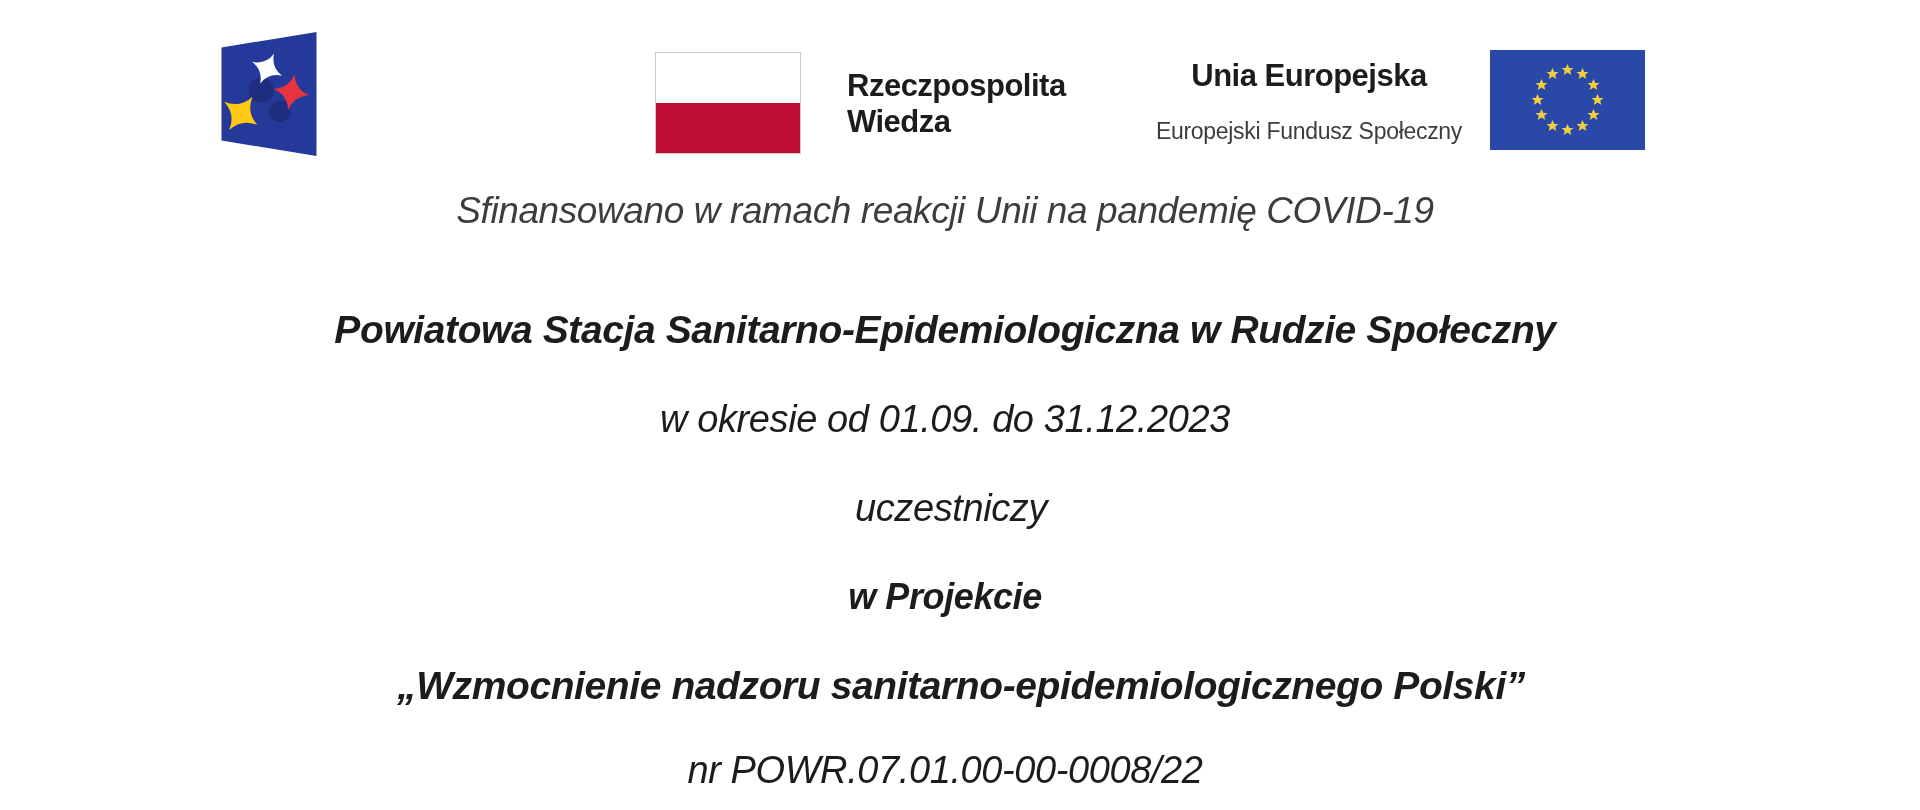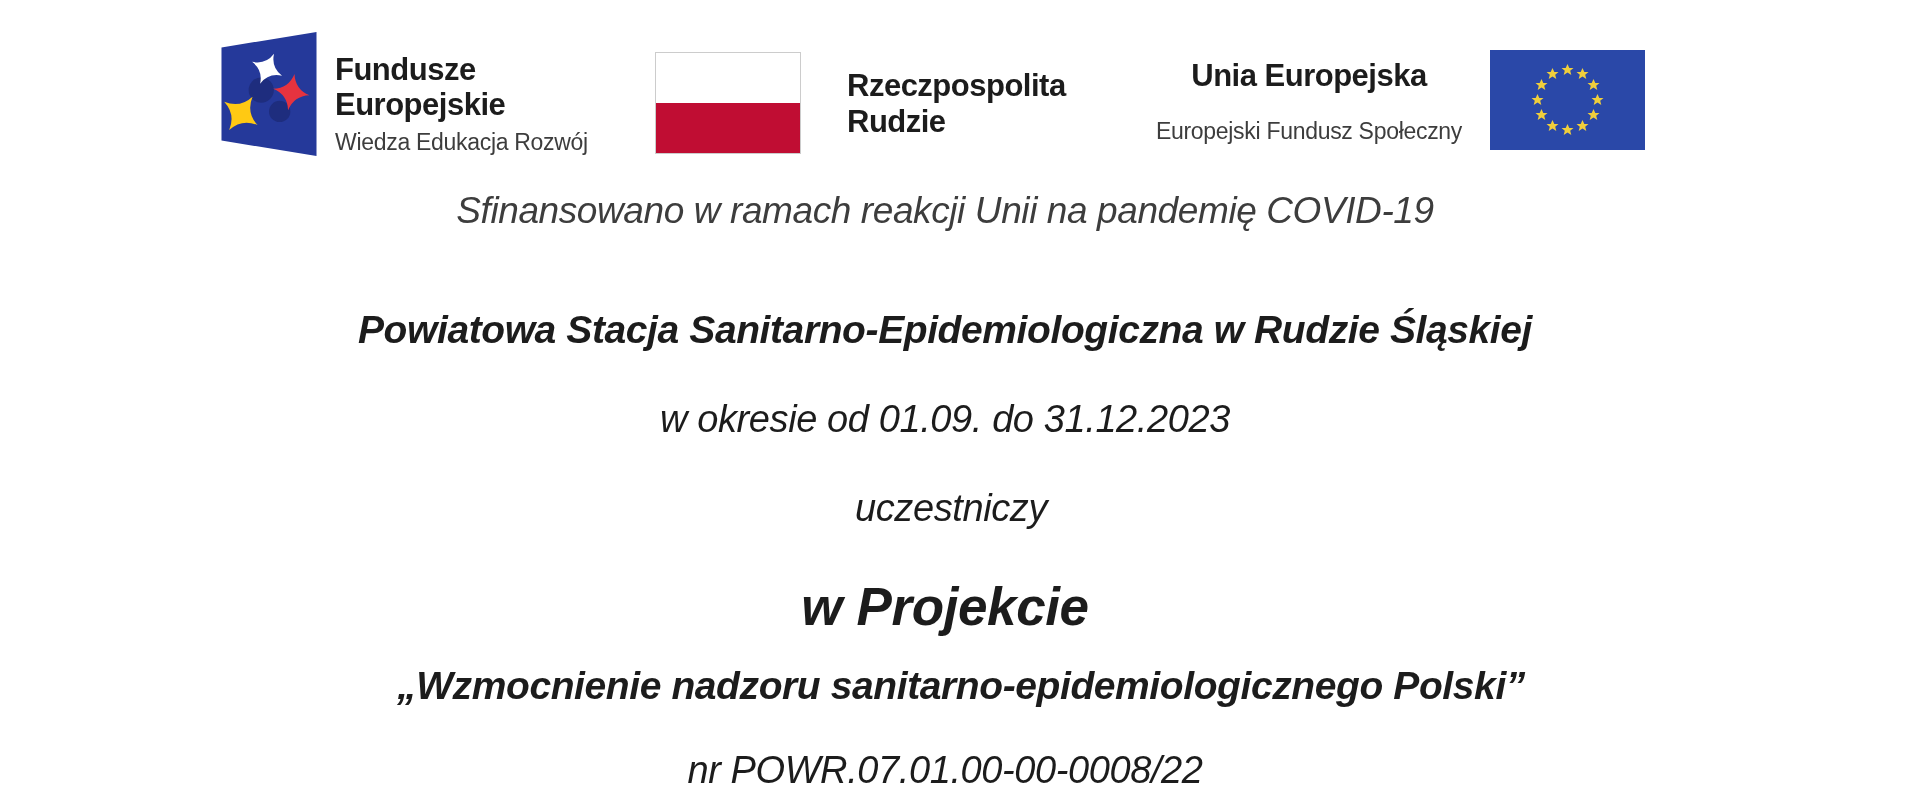--- a/index.html
+++ b/index.html
@@ -61,58 +61,51 @@
   .doc-line {
     position: absolute; left: 0; right: 30px;
     text-align: center; white-space: nowrap;
     letter-spacing: -0.4px;
     font-style: italic;
   }
   .funding-note   { top: 190px; font-size: 37px; color: var(--subtext, #3d3d3d); }
   .organization   { top: 308px; font-size: 39px; font-weight: bold; }
   .period         { top: 398px; font-size: 38px; }
   .participates   { top: 487px; font-size: 38px; padding-left: 12px; }
-  .in-project     { top: 576px; font-size: 53px; font-weight: bold; text-align: center; }
+  .in-project     { top: 576px; font-size: 36px; font-weight: bold; text-align: center; }
   .project-title  { top: 664px; font-size: 39px; font-weight: bold; margin-left: 32px; }
   .project-number { top: 749px; font-size: 38px; }
 </style>
 </head>
 <body>
 
 <div class="page">
 
   <div class="logo-group fe-group">
     <svg class="fe-flag" viewBox="0 0 104 132">
       <defs>
         <path id="sparkle" d="M0,-1 Q0.18,-0.18 1,0 Q0.18,0.18 0,1 Q-0.18,0.18 -1,0 Q-0.18,-0.18 0,-1 Z"></path>
       </defs>
       <polygon points="3,18 101,2 101,130 3,114" fill="var(--fe-blue,#25399a)"></polygon>
       <circle cx="44" cy="62" r="13" fill="var(--fe-swoosh,#1e2d7e)"></circle>
       <circle cx="63" cy="84" r="11" fill="var(--fe-swoosh,#1e2d7e)"></circle>
       <use href="#sparkle" transform="translate(50,40) rotate(25) scale(17)" fill="#ffffff"></use>
       <use href="#sparkle" transform="translate(75,64) rotate(10) scale(19)" fill="var(--fe-star-red,#e6333f)"></use>
       <use href="#sparkle" transform="translate(23,86) rotate(35) scale(21)" fill="var(--fe-star-yellow,#ffc913)"></use>
     </svg>
-    <div class="fe-text">
-      <div class="fe-title">
-        <span style="display:block">Fundusze</span>
-        <span style="display:block">Europejskie</span>
-      </div>
-      <div class="fe-sub">Wiedza Edukacja Rozwój</div>
-    </div>
   </div>
 
   <div class="logo-group pl-group">
     <div class="pl-flag">
       <div class="white"></div>
       <div class="red"></div>
     </div>
     <div class="pl-text pl-title">
       <span style="display:block">Rzeczpospolita</span>
-      <span style="display:block">Rudzie</span>
+      <span style="display:block">Wiedza</span>
     </div>
   </div>
 
   <div class="logo-group eu-group">
     <div class="eu-text">
       <div class="eu-title">Unia Europejska</div>
       <div class="eu-sub">Europejski Fundusz Społeczny</div>
     </div>
     <svg class="eu-flag" viewBox="0 0 155 100">
       <defs>
@@ -130,20 +123,20 @@
         <use href="#star5" transform="translate(62.5,76)"></use>
         <use href="#star5" transform="translate(51.5,65)"></use>
         <use href="#star5" transform="translate(47.5,50)"></use>
         <use href="#star5" transform="translate(51.5,35)"></use>
         <use href="#star5" transform="translate(62.5,24)"></use>
       </g>
     </svg>
   </div>
 
   <div class="doc-line funding-note">Sfinansowano w ramach reakcji Unii na pandemię COVID-19</div>
-  <div class="doc-line organization">Powiatowa Stacja Sanitarno-Epidemiologiczna w Rudzie Śląskiej</div>
+  <div class="doc-line organization">Powiatowa Stacja Sanitarno-Epidemiologiczna w Rudzie Społeczny</div>
   <div class="doc-line period">w okresie od 01.09. do 31.12.2023</div>
   <div class="doc-line participates">uczestniczy</div>
   <div class="doc-line in-project">w Projekcie</div>
   <div class="doc-line project-title">„Wzmocnienie nadzoru sanitarno-epidemiologicznego Polski”</div>
   <div class="doc-line project-number">nr POWR.07.01.00-00-0008/22</div>
 
 </div>
 
 </body></html>

